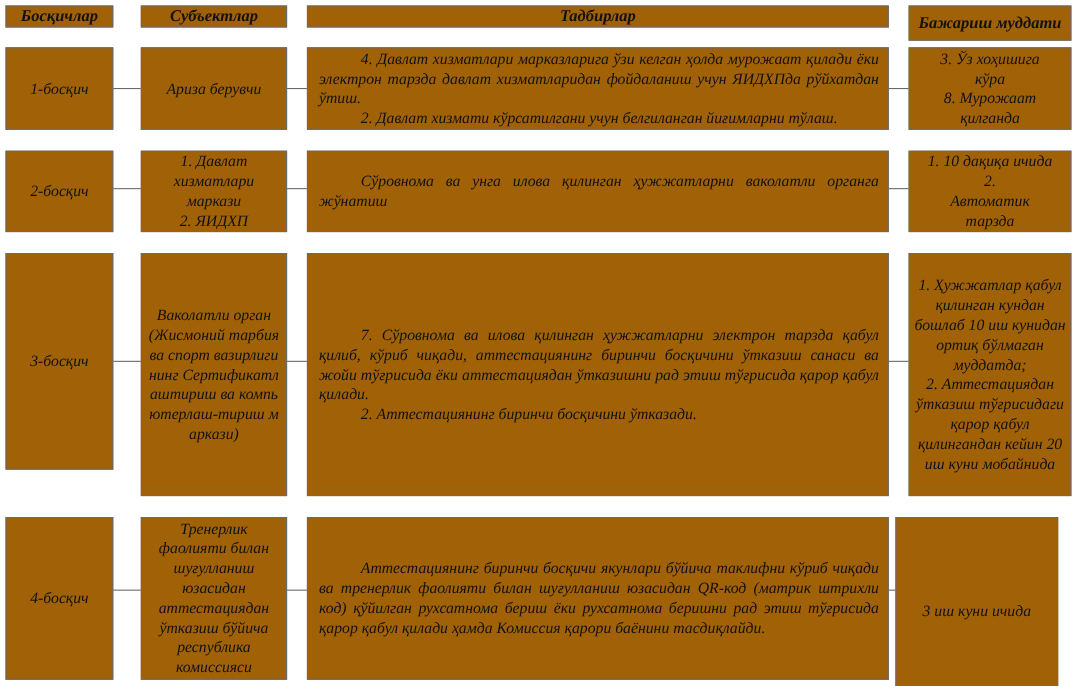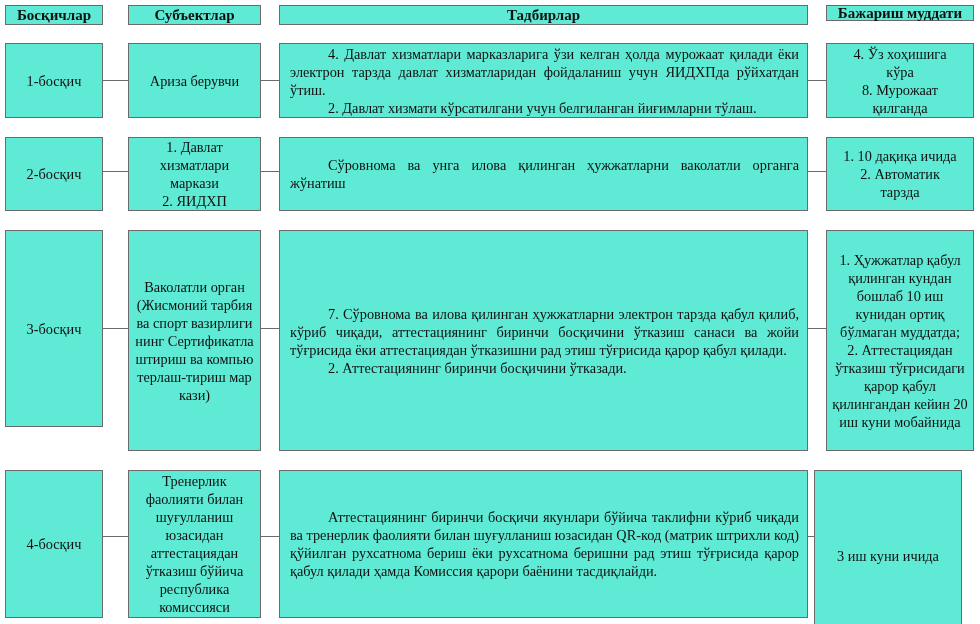--- a/index.html
+++ b/index.html
@@ -1,41 +1,41 @@
 <!DOCTYPE html>
 <html><head>
 <meta charset="utf-8">
 <style>
   html, body { margin: 0; padding: 0; background: #ffffff; }
   body { width: 980px; height: 624px; position: relative; overflow: hidden;
          font-family: "Liberation Serif", "DejaVu Serif", serif; color: #111; }
   .box { position: absolute; box-sizing: border-box; border: 1px solid #6a6a6a;
-         background: #5eead4; display: flex; align-items: center; justify-content: center;
-         text-align: center; }
+         background: #a16207; display: flex; align-items: center; justify-content: center;
+         text-align: center; font-style: italic; }
   .hdr { font-weight: bold; font-size: 15px; line-height: 18px; }
   .cell { font-size: 14.3px; line-height: 18px; padding: 0 4px; }
   .act { justify-content: flex-start; text-align: justify; padding: 0 8px 0 10px; align-items: center; }
   .act .inner { width: 100%; }
   .act p { margin: 0; text-indent: 38px; text-align: justify; text-align-last: left; }
   .line { position: absolute; height: 1px; background: #6a6a6a; }
   .stack p { margin: 0; }
 </style>
 </head>
 <body>
 
 <div class="box hdr" style="left:5px;top:5px;width:98px;height:20px;">
     <span>Босқичлар</span>
   </div>
 <div class="box hdr" style="left:128px;top:5px;width:133px;height:20px;">
     <span>Субъектлар</span>
   </div>
 <div class="box hdr" style="left:279px;top:5px;width:529px;height:20px;">
     <span>Тадбирлар</span>
   </div>
-<div class="box hdr" style="left:826px;top:5px;width:148px;height:16px;">
+<div class="box hdr" style="left:826px;top:5px;width:148px;height:32px;">
     <span>Бажариш муддати</span>
   </div>
 
 <div class="line" style="left:103px;top:80px;width:25px;"></div>
 <div class="line" style="left:261px;top:80px;width:18px;"></div>
 <div class="line" style="left:808px;top:80px;width:18px;"></div>
 <div class="box cell" style="left:5px;top:43px;width:98px;height:75px;align-items:center;">
     <span>1-босқич</span>
   </div>
 <div class="box cell stack" style="left:128px;top:43px;width:133px;height:75px;">
@@ -44,21 +44,21 @@
     </div>
   </div>
 <div class="box cell act" style="left:279px;top:43px;width:529px;height:75px;">
     <div class="inner">
       <p>4. Давлат хизматлари марказларига ўзи келган ҳолда мурожаат қилади ёки электрон тарзда давлат хизматларидан фойдаланиш учун ЯИДХПда рўйхатдан ўтиш.</p>
       <p>2. Давлат хизмати кўрсатилгани учун белгиланган йиғимларни тўлаш.</p>
     </div>
   </div>
 <div class="box cell stack" style="left:826px;top:43px;width:148px;height:75px;">
     <div>
-      <p style="padding:0 22px;">4. Ўз хоҳишига кўра</p>
+      <p style="padding:0 22px;">3. Ўз хоҳишига кўра</p>
       <p style="padding:0 22px;">8. Мурожаат қилганда</p>
     </div>
   </div>
 
 <div class="line" style="left:103px;top:171px;width:25px;"></div>
 <div class="line" style="left:261px;top:171px;width:18px;"></div>
 <div class="line" style="left:808px;top:171px;width:18px;"></div>
 <div class="box cell" style="left:5px;top:137px;width:98px;height:74px;">
     <span>2-босқич</span>
   </div>

